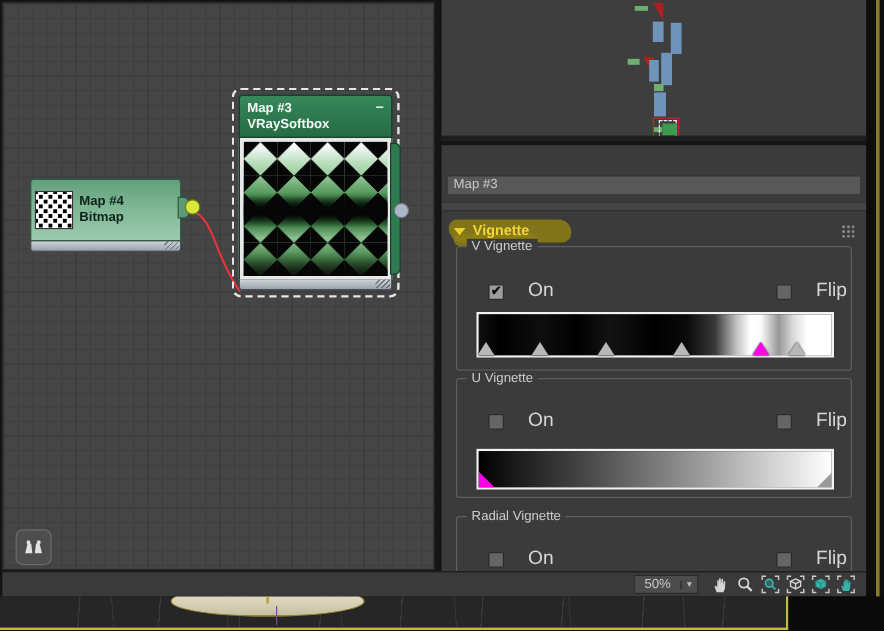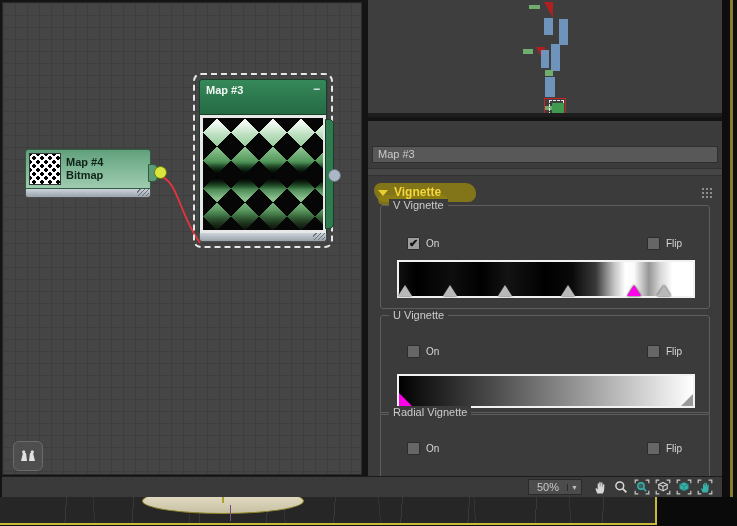--- a/index.html
+++ b/index.html
@@ -15,21 +15,21 @@
       linear-gradient(#3e3e3e 1px, transparent 1px),
       linear-gradient(90deg, #3e3e3e 1px, transparent 1px),
       linear-gradient(#393939 1px, transparent 1px),
       linear-gradient(90deg, #393939 1px, transparent 1px);
     background-size:12px 12px,12px 12px,60px 60px,60px 60px;
     border:1px solid #2a2a2a; overflow:hidden; }
   .wire-svg { position:absolute; left:0; top:0; width:100%; height:100%; pointer-events:none; }
 
   
   .node-bitmap { position:absolute; left:22px; top:146px; width:126px; }
-  .node-bitmap .body { position:relative; height:40px; border:1px solid #2f5c42; border-radius:3px 3px 0 0;
+  .node-bitmap .body { position:relative; height:52px; border:1px solid #2f5c42; border-radius:3px 3px 0 0;
     background:linear-gradient(180deg,#62a07c 0%,#7db694 45%,#9ecbaf 100%); display:flex; align-items:center; padding:3px; }
   .node-bitmap .thumb { width:32px; height:32px; background-color:#fff;
     background-image:radial-gradient(circle,#000 33%,transparent 36%),radial-gradient(circle,#000 33%,transparent 36%);
     background-size:8px 8px; background-position:0 0,4px 4px; border:1px solid #333; }
   .node-bitmap .labels { margin-left:5px; font-size:11px; font-weight:bold; color:#10231a; line-height:13px; }
   .node-footer { height:9px; background:linear-gradient(180deg,#cdd3d9,#9aa3ab); border:1px solid #4a4f54; border-top:none;
     border-radius:0 0 3px 3px; position:relative; }
   .grip { position:absolute; right:1px; bottom:1px; width:12px; height:7px;
     background:repeating-linear-gradient(135deg, transparent 0 2px, #6d757c 2px 3px); }
   .out-stub { position:absolute; right:-8px; top:14px; width:10px; height:18px; background:#5d9b77;
@@ -96,21 +96,21 @@
     background-image:radial-gradient(#8d8d8d 1px, transparent 1.3px); background-size:4px 4px; }
 
   .groupbox { position:absolute; left:12px; width:330px; border:1px solid #5e5e5e; border-radius:3px; }
   .gb-label { position:absolute; top:-7px; left:8px; background:#3b3b3b; padding:0 4px; color:#cbcbcb; font-size:11px; }
   .check-row { position:absolute; height:14px; display:flex; align-items:center; }
   .checkbox { width:13px; height:13px; border:1px solid #2c2c2c; background:#666; border-radius:1px;
     display:flex; align-items:center; justify-content:center; font-size:11px; color:#111; line-height:11px; }
   .checkbox.checked { background:#9d9d9d; }
   .checkbox .mark { visibility:hidden; font-weight:bold; }
   .checkbox.checked .mark { visibility:visible; }
-  .check-label { margin-left:6px; color:#d6d6d6; font-size:10px; }
+  .check-label { margin-left:20px; color:#d6d6d6; font-size:16px; }
 
   .grad-bar { position:absolute; border:2px solid #f2f2f2; background:#000; }
   .grad-v-fill { position:absolute; inset:0;
     background:linear-gradient(90deg,#101010 0%,#000 6%,#0e0e0e 18%,#000 28%,#131313 37%,#000 50%,#0a0a0a 59%,#3a3a3a 67%,#c0c0c0 73%,#ffffff 77%,#fbfbfb 80%,#969696 85%,#d9d9d9 89%,#ffffff 93%,#ffffff 100%); }
   .grad-u-fill { position:absolute; inset:0;
     background:linear-gradient(90deg,#000 0%,#121212 7%,#4e4e4e 33%,#8e8e8e 58%,#c4c4c4 78%,#ffffff 100%); }
   .g-marker { position:absolute; bottom:0; width:0; height:0; border-left:7px solid transparent;
     border-right:7px solid transparent; border-bottom:11px solid #b8b8b8; transform:translateX(-50%);
     filter:drop-shadow(0 0 1px #222); }
   .corner-mark-left { position:absolute; left:0; bottom:0; width:0; height:0;
@@ -165,20 +165,21 @@
         <div class="socket out-bitmap"></div>
       </div>
       <div class="node-footer">
           <div class="grip"></div>
         </div>
     </div>
 
     <div class="node-softbox">
       <div class="header">
         <div>Map #3</div>
+        <div>VRaySoftbox</div>
         <span class="collapse">−</span>
       </div>
       <div class="preview-wrap">
         <div class="preview">
           <div class="band"></div>
           <div class="diamonds"></div>
         </div>
       </div>
       <div class="node-footer">
           <div class="grip"></div>
@@ -266,21 +267,21 @@
           </div>
         <span class="check-label">Flip</span>
       </div>
       <div class="grad-bar" style="left:16px; top:58px; width:298px; height:34px;">
         <div class="grad-u-fill"></div>
         <div class="corner-mark-left"></div>
         <div class="corner-mark-right"></div>
       </div>
     </div>
 
-    <div class="groupbox" style="top:291px; height:78px;">
+    <div class="groupbox" style="top:309px; height:78px;">
       <span class="gb-label">Radial Vignette</span>
       <div class="check-row" style="left:26px; top:28px;">
         <div class="checkbox">
             <span class="mark">✔</span>
           </div>
         <span class="check-label">On</span>
       </div>
       <div class="check-row" style="left:266px; top:28px;">
         <div class="checkbox">
             <span class="mark">✔</span>

